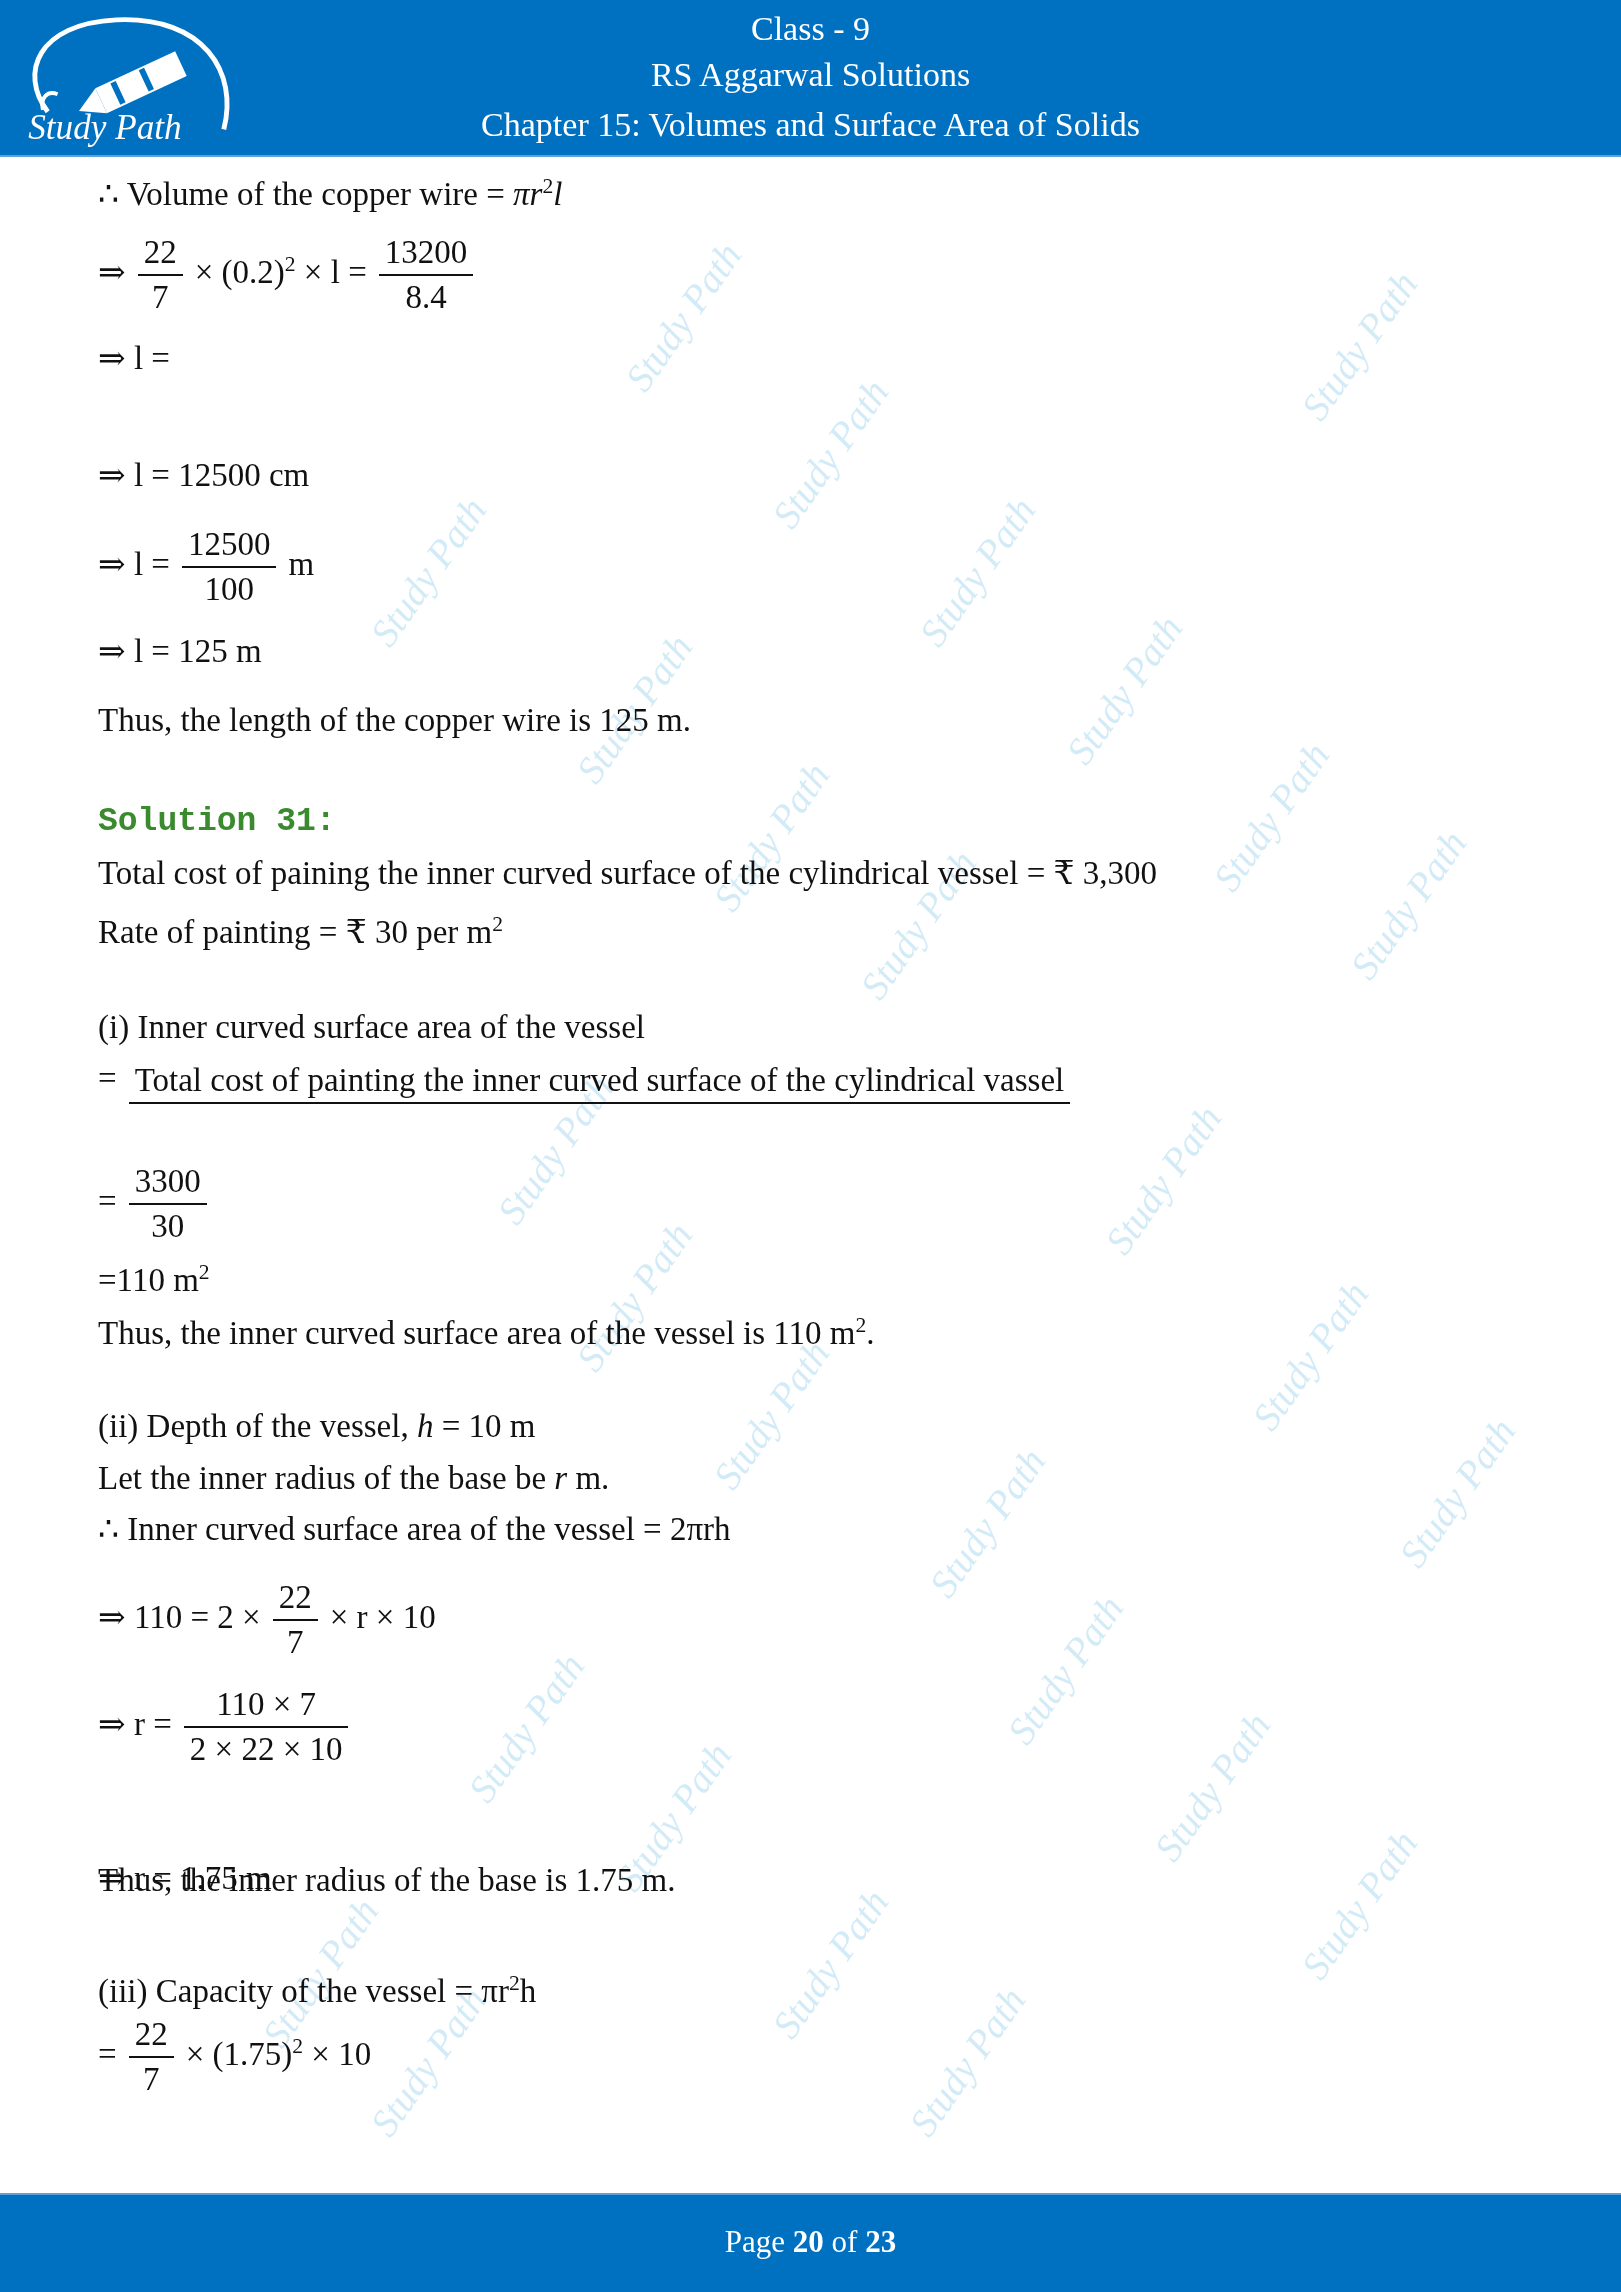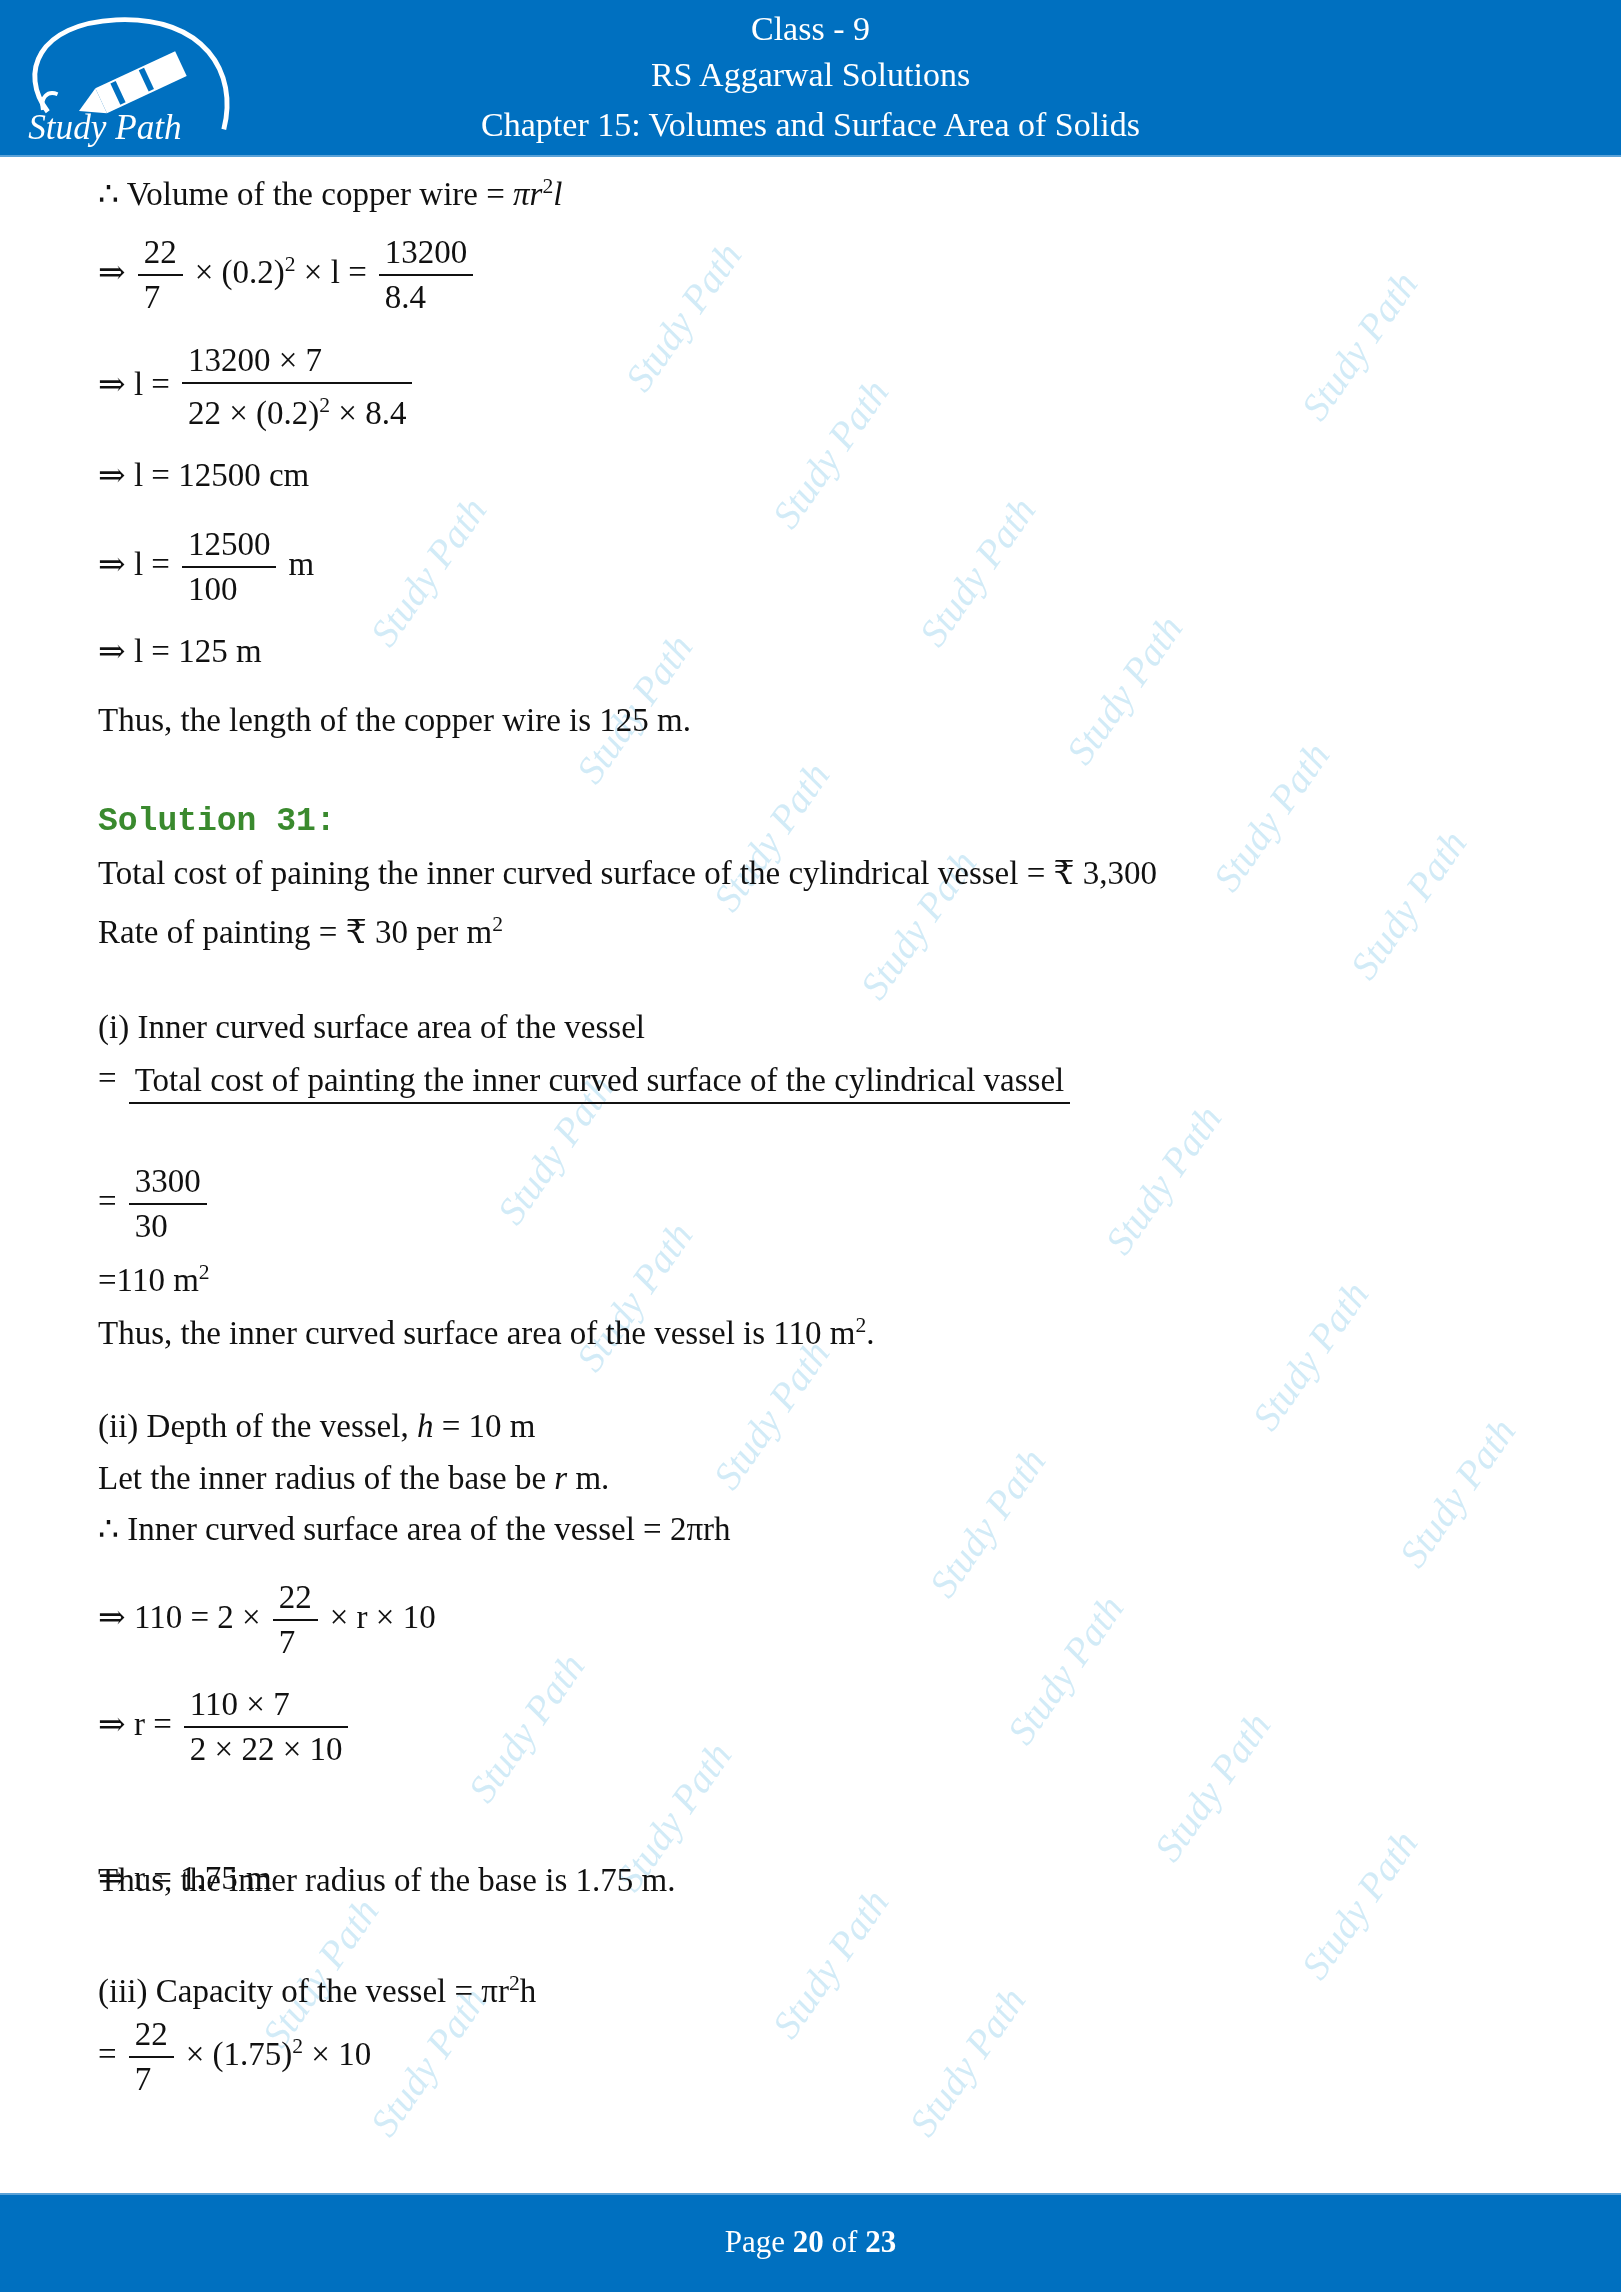--- a/index.html
+++ b/index.html
@@ -12,21 +12,21 @@
   .header .t1 { position:absolute; left:0; right:0; top:9.8px; font-size:34px; }
   .header .t2 { position:absolute; left:0; right:0; top:56px; font-size:34px; }
   .header .t3 { position:absolute; left:0; right:0; top:106px; font-size:34px; }
   .logo { position:absolute; left:17.6px; top:13.7px; width:216px; height:133px; }
   .footer { position:absolute; left:0; top:2193px; width:1621px; height:100px; background:#0070C0;
             border-top:2.9px solid #5aa2d8; box-sizing:border-box; color:#fff; text-align:center;
             font-size:31px; line-height:94px; }
   .footer b { font-weight:bold;margin-top:16px; }
   .line { position:absolute; left:98px; font-size:33px; white-space:nowrap; line-height:39px; }
   .green { color:#3a8a2e; font-weight:bold; font-family:Liberation Mono, monospace; }
-  .frac { display:inline-block; vertical-align:middle; text-align:left; margin:0 3.9px; }
+  .frac { display:inline-block; vertical-align:middle; text-align:center; margin:0 3.9px; }
   .frac .num, .frac .den { display:block; padding:0 5.9px; line-height:43px; }
   .frac .num { border-bottom:2.9px solid #111; }
   i.v { font-style:italic; }
   sup { font-size:21.6px; }
   .watermark { position:absolute; color:#bfe3f4; font-style:italic; font-size:39px;
                transform:rotate(-55deg); opacity:0.7; font-family:"Liberation Serif", serif; pointer-events:none; }
 </style>
 </head>
 <body>
 
@@ -86,21 +86,20 @@
 <div class="line" style="top:231px">
   <span>⇒</span>
   <span class="frac"><span class="num">22</span><span class="den">7</span></span>
   <span>× (0.2)</span><sup>2</sup>
   <span>× l =</span>
   <span class="frac"><span class="num">13200</span><span class="den">8.4</span></span>
 </div>
 
 <div class="line" style="top:339px">
   <span>⇒ l =</span>
-  <span class="frac"><span class="num">13200 × 7</span><span class="den"><span>22 × (0.2)</span><sup>2</sup><span> × 8.4</span></span></span>
 </div>
 
 <div class="line" style="top:456px">⇒ l = 12500 cm</div>
 
 <div class="line" style="top:523px">
   <span>⇒ l =</span>
   <span class="frac"><span class="num">12500</span><span class="den">100</span></span>
   <span>m</span>
 </div>
 

